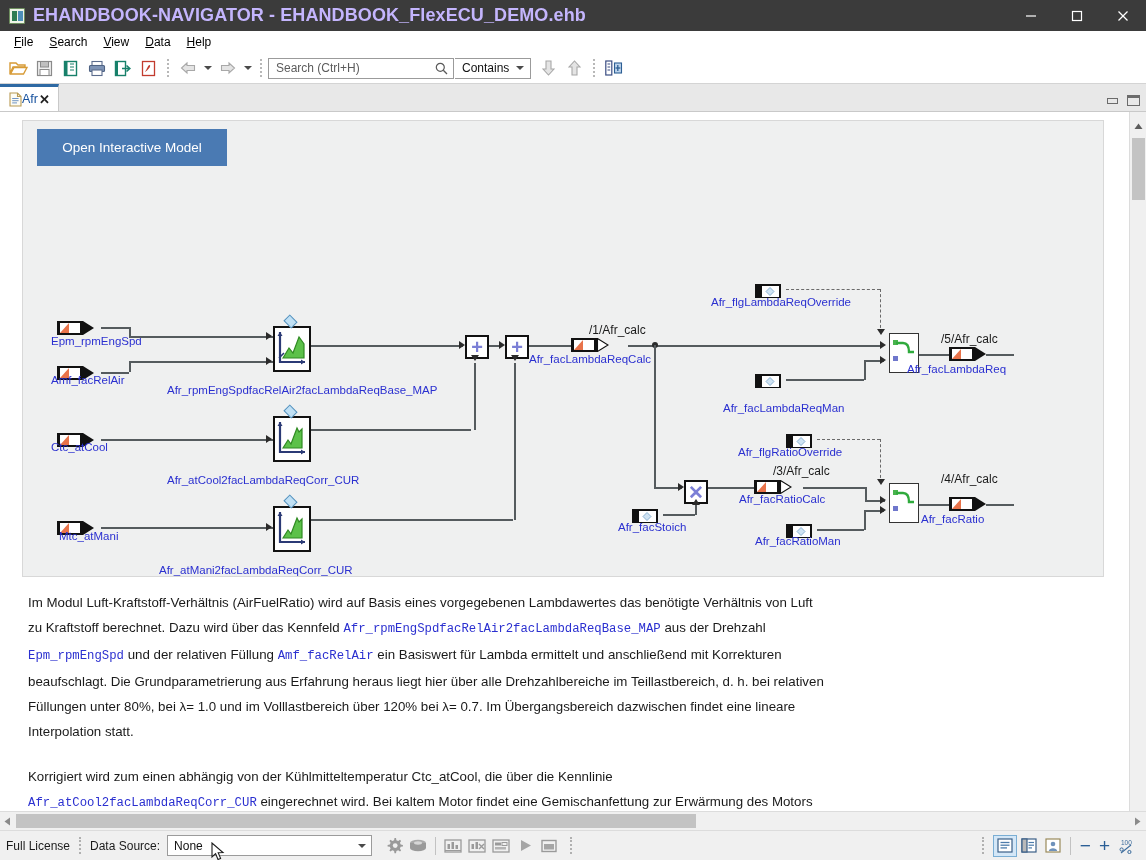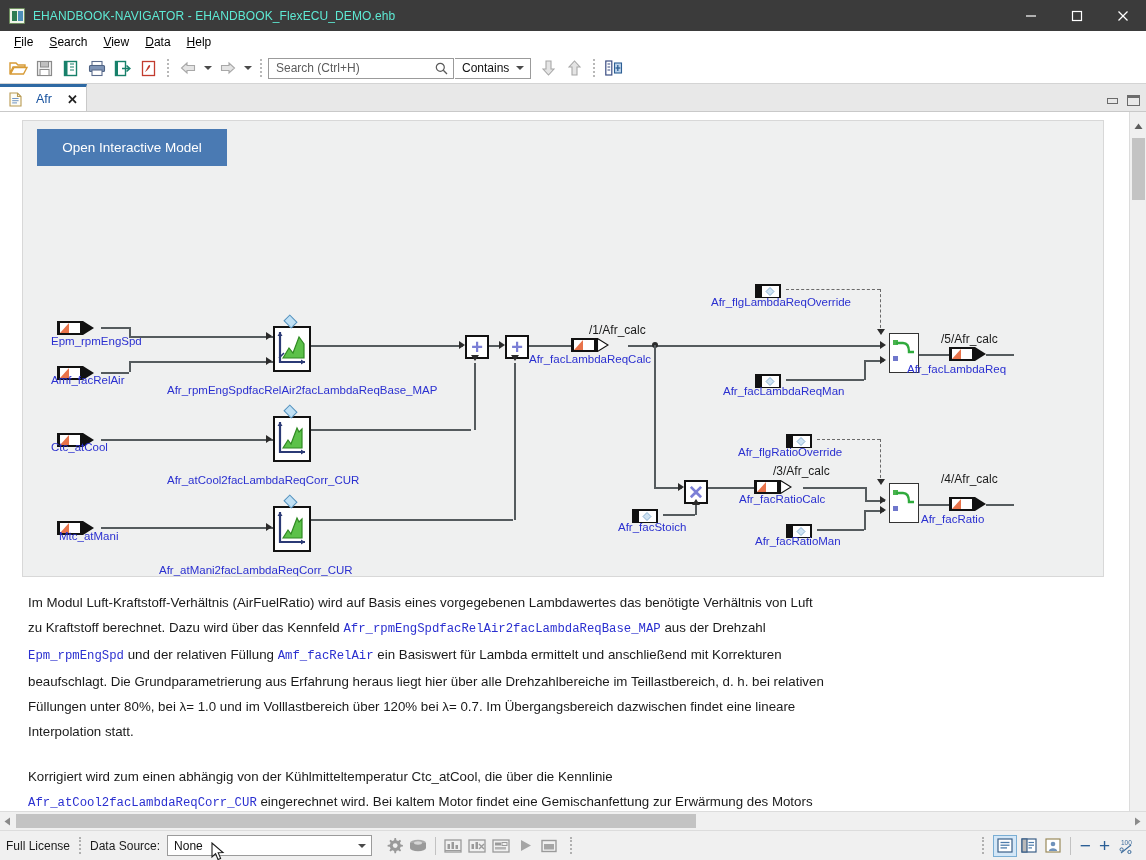--- a/index.html
+++ b/index.html
@@ -33,22 +33,23 @@
   }
   .titlebar .appicon::before {
     content: ""; position: absolute; left: 2px; top: 2px;
     width: 5px; height: 10px; background: #2e7d52;
   }
   .titlebar .appicon::after {
     content: ""; position: absolute; left: 8px; top: 2px;
     width: 5px; height: 10px; background: #4e8fb8;
   }
   .titlebar .title {
-    font-size: 12px; letter-spacing: .1px; color: #5eead4;
+    font-size: 18px; letter-spacing: .1px; color: #c4b5fd;
     white-space: nowrap;
+    font-weight: bold;
   }
   .titlebar .spacer { flex: 1; }
   .winbtn {
     width: 46px; height: 31px;
     display: flex; align-items: center; justify-content: center;
     color: #ffffff;
   }
   .winbtn svg { display: block; }
 
   
@@ -111,21 +112,21 @@
   .tabstrip {
     height: 28px; min-height: 28px;
     background: #e8e8e8;
     display: flex; align-items: flex-end;
     position: relative;
     border-bottom: 1px solid #c9c9c9;
   }
   .tab {
     height: 27px; background: #ffffff;
     display: flex; align-items: center;
-    padding: 0 7px 0 9px; gap: 14px;
+    padding: 0 7px 0 9px; gap: 0;
     border-top: 3px solid #2e69a3;
     border-right: 1px solid #c9c9c9;
     margin-left: 0;
   }
   .tab .doc-ico { width: 13px; height: 15px; position: relative; flex:none;}
   .tab .label { font-size: 12.5px; color: #16519e; }
   .tab .close { font-size: 13px; font-weight: bold; color: #222; line-height: 1; padding: 0 1px;}
   .tabstrip .rightbtns { position: absolute; right: 6px; bottom: 5px; display:flex; gap: 9px; align-items:center;}
   .minbox { width: 11px; height: 6px; border: 1px solid #6b6b6b; }
   .maxbox { width: 13px; height: 11px; border: 1px solid #6b6b6b; border-top-width: 3px; }
@@ -569,21 +570,21 @@
 
           <div class="port" style="left:732px; top:253px;">
             <div class="body">
               <svg width="22" height="11" viewBox="0 0 22 11">
                   <rect width="22" height="11" fill="#fff"></rect>
                   <rect x="0" y="0" width="5" height="11" fill="#111"></rect>
                   <path d="M13 1.5 L17 5.5 L13 9.5 L9 5.5 Z" fill="#cfe3f3" stroke="#7fa9cc" stroke-width=".9"></path>
                 </svg>
             </div>
           </div>
-          <div class="lbl" style="left:700px; top:264px;">Afr_facLambdaReqMan</div>
+          <div class="lbl" style="left:700px; top:281px;">Afr_facLambdaReqMan</div>
           <div class="wire wire-h" style="left:763px; top:258px; width:78px;"></div>
           <div class="wire wire-v" style="left:841px; top:240px; height:19px;"></div>
           <div class="wire wire-h" style="left:841px; top:239px; width:20px;"></div>
           <div class="arrowhead" style="left:857px; top:235px;"></div>
           <div class="arrowhead" style="left:857px; top:220px;"></div>
 
           <div class="switchblk" style="left:866px; top:212px;">
             <svg width="27" height="37" viewBox="0 0 27 37">
               <rect x="3" y="6" width="5" height="5" fill="#48b34c"></rect>
               <rect x="3" y="22" width="5" height="5" fill="#6f77cc"></rect>

